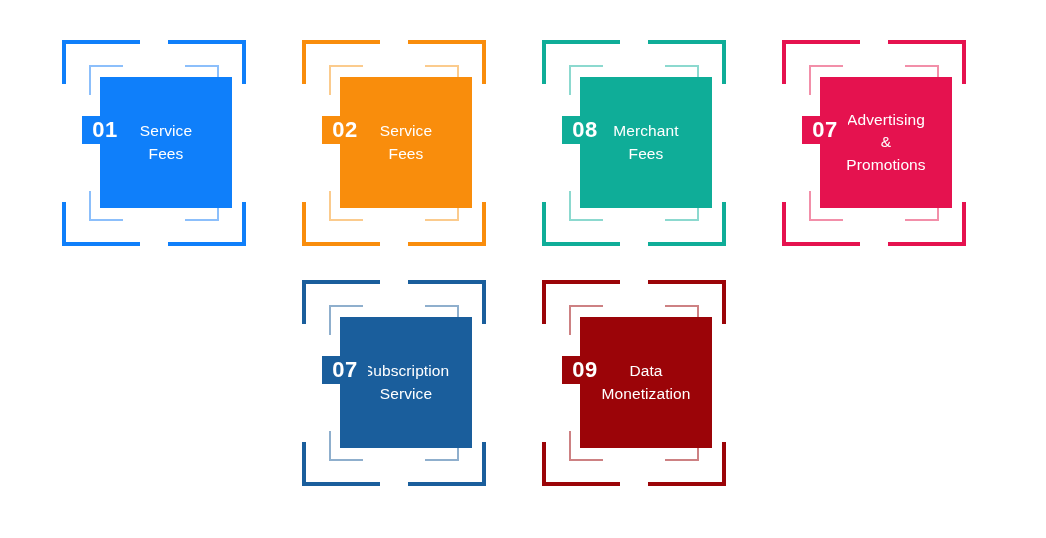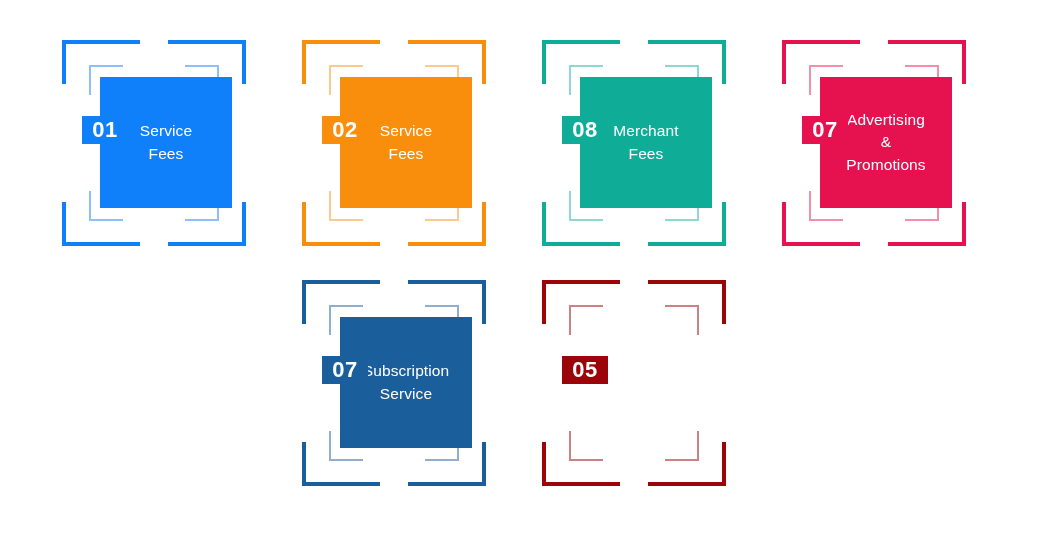--- a/index.html
+++ b/index.html
@@ -178,15 +178,19 @@
     </div>
     <div class="unit" style="--c: #9B0408; --cl: #CD8183; left: 522px; top: 276px;">
       <div class="br br-o tl"></div>
       <div class="br br-o tr"></div>
       <div class="br br-o bl"></div>
       <div class="br br-o br2"></div>
       <div class="br br-i tl"></div>
       <div class="br br-i tr"></div>
       <div class="br br-i bl"></div>
       <div class="br br-i br2"></div>
-      <div class="badge">05</div>
+      <div class="card">
+        <span class="lbl">Data
+Monetization</span>
+      </div>
+      <div class="badge">09</div>
     </div>
   </div>
 
 </body></html>

